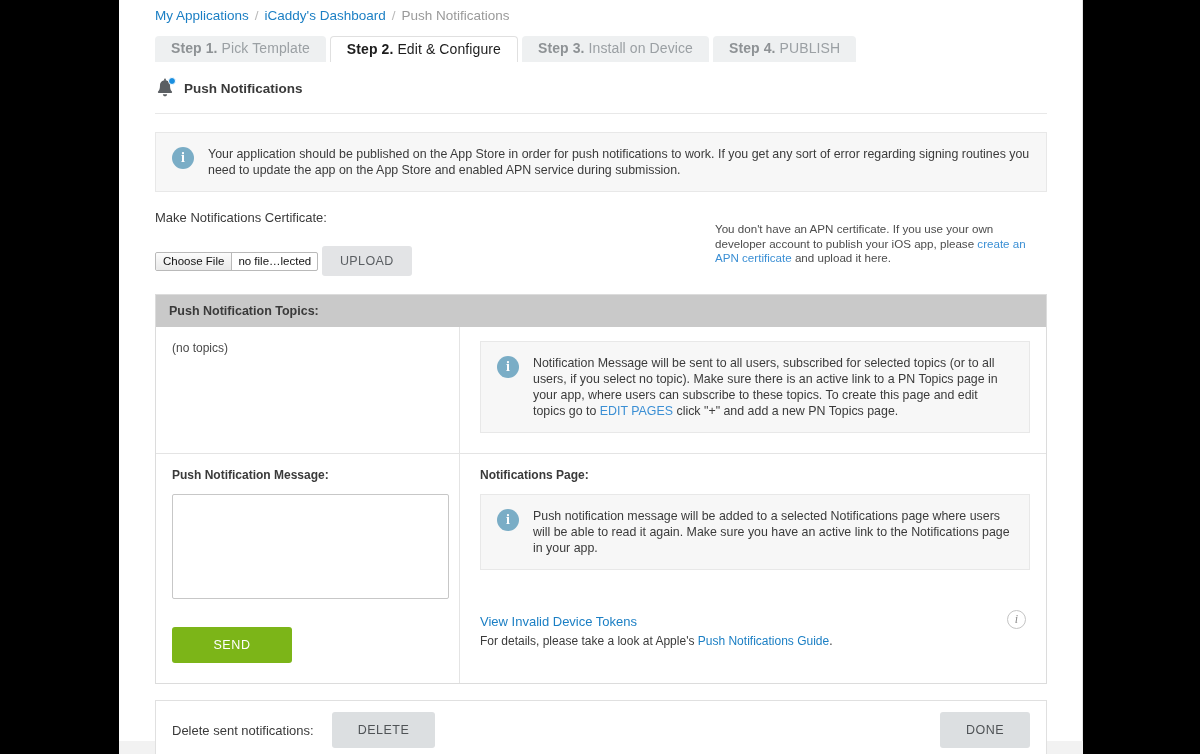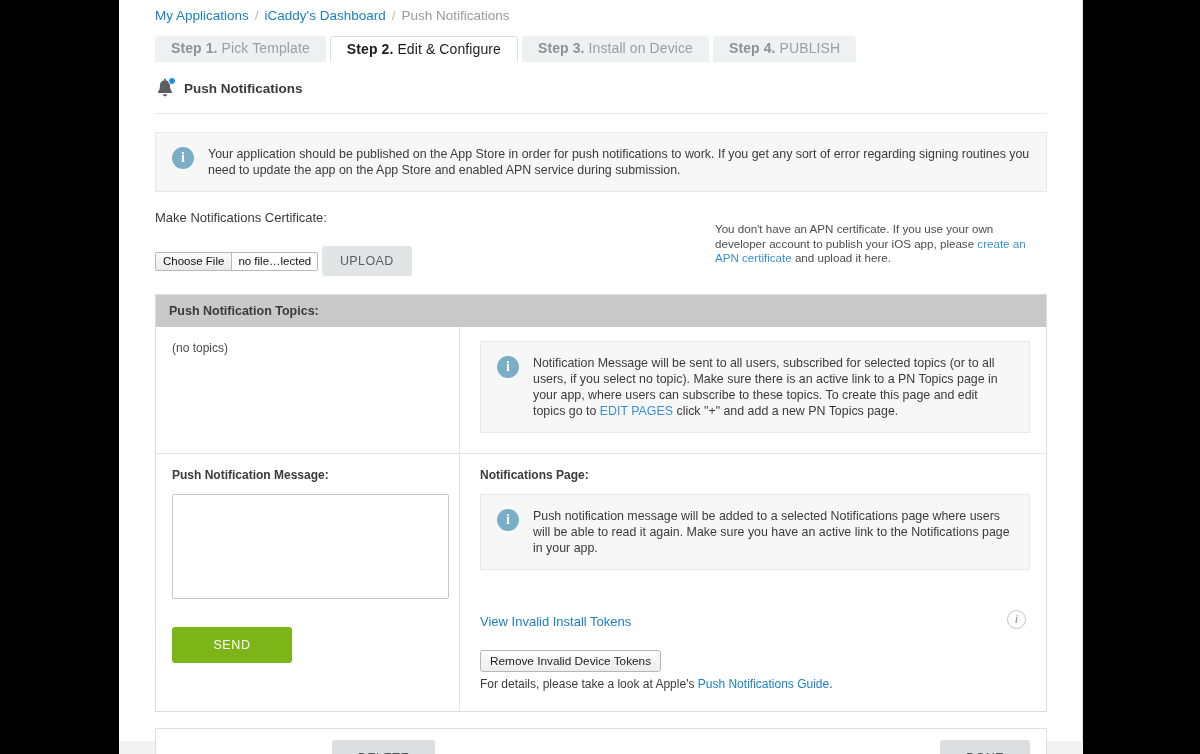--- a/index.html
+++ b/index.html
@@ -239,25 +239,22 @@
               <textarea class="msg" style=""></textarea>
               <button class="btn-send">SEND</button>
             </div>
             <div class="col-right">
               <div class="sub-label">Notifications Page:</div>
               <div class="note">
                 <span class="icon-info">i</span>
                 <span class="txt">Push notification message will be added to a selected Notifications page where users will be able to read it again. Make sure you have an active link to the Notifications page in your app.</span>
               </div>
               <div class="tokens-area">
-                <a href="#" class="link-tokens">View Invalid Install Tokens</a>
+                <a href="#" class="link-tokens">View Invalid Device Tokens</a>
                 <span class="icon-i-circle">i</span>
-                <div>
-                  <button class="btn-remove">Remove Invalid Device Tokens</button>
-                </div>
                 <div class="detail-line"><span>For details, please take a look at Apple's </span><a href="#">Push Notifications Guide</a><span>.</span></div>
               </div>
             </div>
           </div>
         </div>
 
         <div class="footer">
           <span class="lbl">Delete sent notifications:</span>
           <button class="btn-grey">DELETE</button>
           <span class="spacer"></span>

